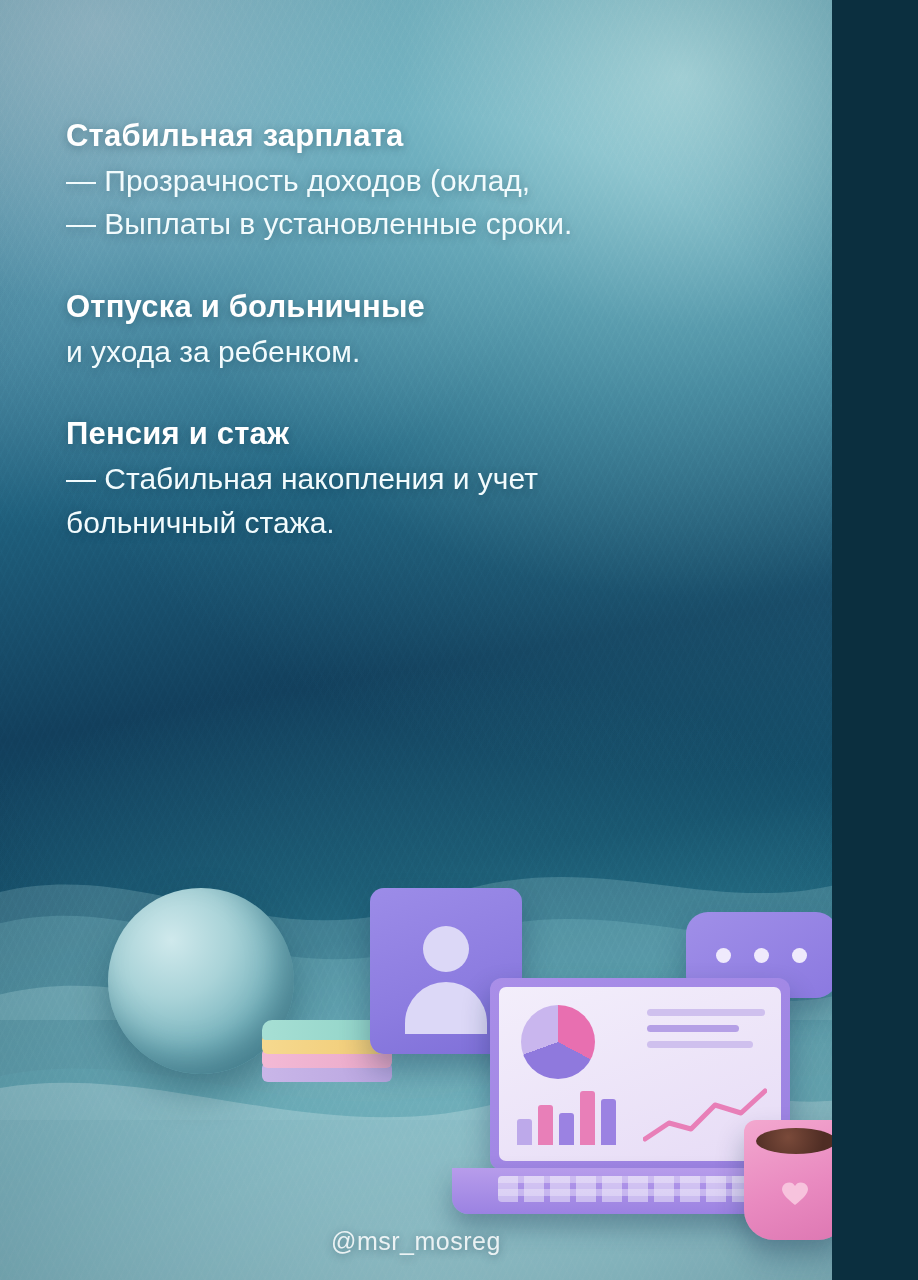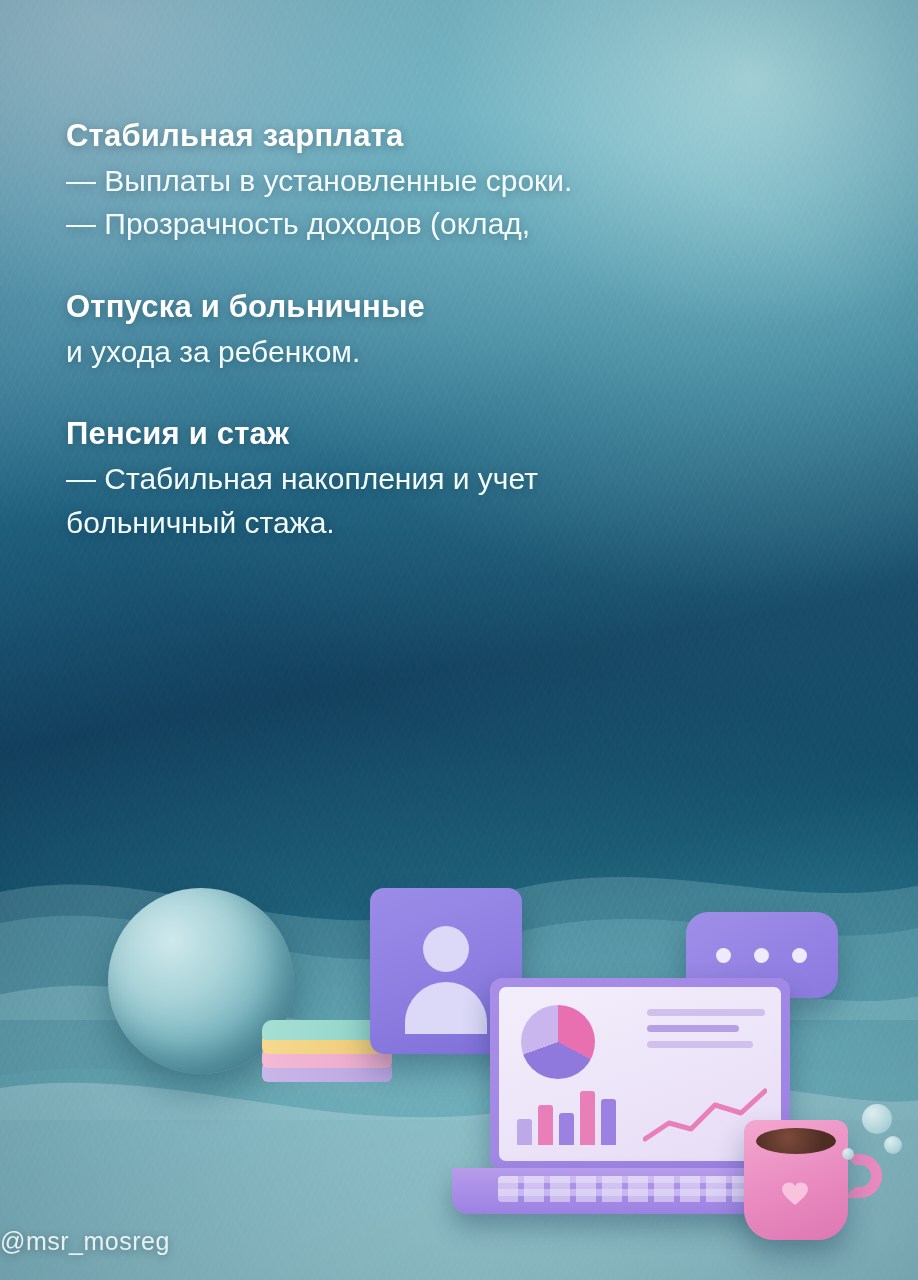--- a/index.html
+++ b/index.html
@@ -6,21 +6,21 @@
   html, body {
     margin: 0; padding: 0;
     width: 918px; height: 1280px;
     overflow: hidden;
     background: #0b2f3f;
     font-family: "Liberation Sans", sans-serif;
   }
 
   #poster {
     position: relative;
-    width: 918px;
+    width: 832px;
     height: 1280px;
     overflow: hidden;
     background:
       radial-gradient(120% 70% at 82% 6%, rgba(176,222,226,0.95) 0%, rgba(128,196,206,0.55) 28%, rgba(60,140,160,0.18) 58%, rgba(0,0,0,0) 78%),
       radial-gradient(90% 55% at 12% 2%, rgba(196,214,226,0.75) 0%, rgba(120,170,192,0.35) 40%, rgba(0,0,0,0) 72%),
       radial-gradient(110% 60% at 50% 100%, rgba(150,206,212,0.55) 0%, rgba(60,140,158,0.25) 45%, rgba(0,0,0,0) 80%),
       linear-gradient(170deg, #7fb8c4 0%, #4d8fa6 16%, #1f5f7c 36%, #123f5c 52%, #15506a 66%, #2d7e92 82%, #6fb4bf 96%);
   }
 
   
@@ -213,21 +213,21 @@
   }
 
   .pebble { position: absolute; border-radius: 50%; background: radial-gradient(circle at 35% 30%, #e6f4f6, #b7d9de 60%, #8ec0c9 100%); opacity:.9; }
   .p1 { left: 862px; top: 1104px; width: 30px; height: 30px; }
   .p2 { left: 884px; top: 1136px; width: 18px; height: 18px; }
   .p3 { left: 842px; top: 1148px; width: 12px; height: 12px; }
   .watermark {
     position: absolute;
     left: 0; right: 0;
     bottom: 24px;
-    text-align: left;
+    text-align: center;
     color: rgba(255,255,255,.85);
     font-size: 25px;
     letter-spacing: .5px;
     z-index: 9;
     text-shadow: 0 2px 8px rgba(3,40,60,.4);
   }
 </style>
 </head>
 <body>
 
@@ -255,22 +255,22 @@
     </svg>
   </div>
 
   <div class="grain"></div>
   <div class="vignette"></div>
 
   <div class="content">
 
     <div class="section">
       <h2 class="sec-title">Стабильная зарплата</h2>
+      <p class="sec-line">— Прозрачность доходов (оклад,</p>
       <p class="sec-line">— Выплаты в установленные сроки.</p>
-      <p class="sec-line">— Прозрачность доходов (оклад,</p>
     </div>
 
     <div class="section">
       <h2 class="sec-title">Отпуска и больничные</h2>
       <p class="sec-line">и ухода за ребенком.</p>
     </div>
 
     <div class="section">
       <h2 class="sec-title">Пенсия и стаж</h2>
       <p class="sec-line">— Стабильная накопления и учет</p>

